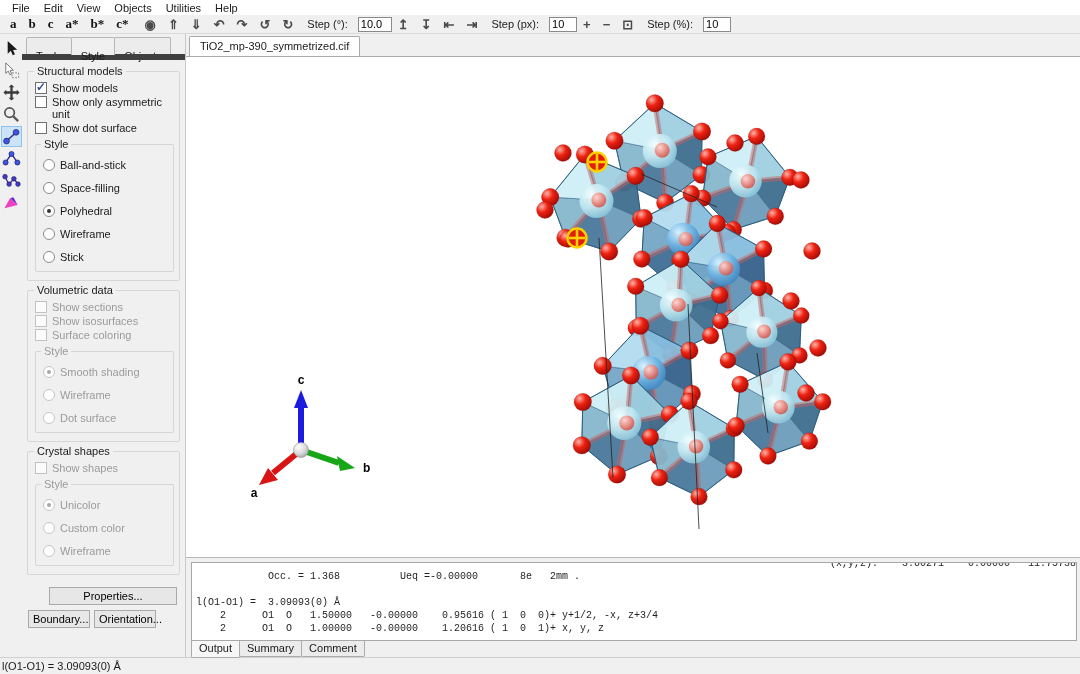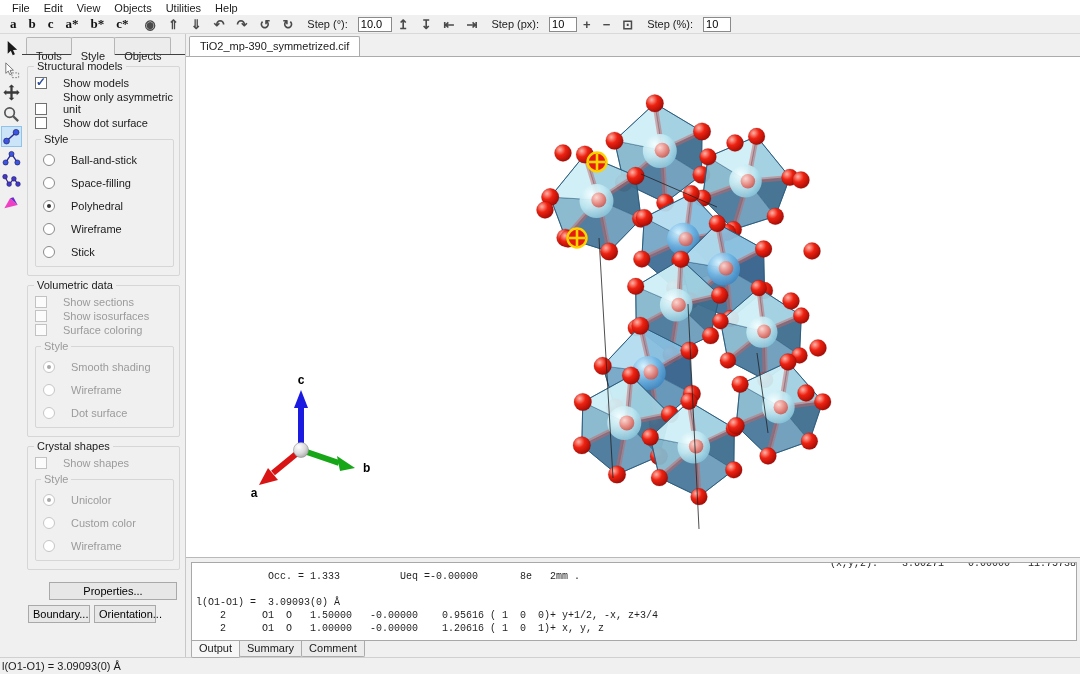--- a/index.html
+++ b/index.html
@@ -27,28 +27,28 @@
   .toolstrip { width:22px; background:#f0f0f0; padding-top:3px; flex:0 0 auto; }
   .tool { width:21px; height:21px; margin:1px 0 1px 1px; display:flex; align-items:center; justify-content:center; border:1px solid transparent; }
   .tool.active { background:#cce4f7; border:1px solid #8fc3ee; }
   .tool svg { width:19px; height:19px; }
 
   
   .sidepanel { width:163px; background:#f0f0f0; flex:0 0 auto; position:relative; }
   .sidetabs { display:flex; padding:3px 0 0 4px; height:21px; }
   .stab { padding:12px 9px 3px; font-size:11px; border:1px solid #b6b6b6; border-bottom:none; background:#ececec; margin-right:-1px; border-radius:2px 2px 0 0; position:relative; }
   .stab.active { background:#f0f0f0; z-index:2; padding-bottom:4px; }
-  .panelbody { border-top:1px solid #404040; position:relative; top:-1px; padding-top:2px; height:600px; }
+  .panelbody { border-top:6px solid #404040; position:relative; top:-1px; padding-top:2px; height:600px; }
 
   .groupbox { position:relative; border:1px solid #d6d6d6; border-radius:2px; margin:9px 5px 0 5px; padding:9px 3px 6px 7px; }
   .groupbox > .legend { position:absolute; top:-7px; left:6px; background:#f0f0f0; padding:0 3px; font-size:11px; color:#1a1a1a; }
   .groupbox.disabled > .legend { color:#1a1a1a; }
   .sub { position:relative; border:1px solid #d6d6d6; border-radius:2px; margin:10px 2px 2px 0; padding:10px 3px 4px 7px; }
   .sub > .legend { position:absolute; top:-7px; left:5px; background:#f0f0f0; padding:0 3px; font-size:11px; }
-  .row { display:flex; align-items:flex-end; gap:16px; margin:1px 0 2px 0; font-size:11px; }
+  .row { display:flex; align-items:flex-start; gap:5px; margin:1px 0 2px 0; font-size:11px; }
   .sub .row { margin:4px 0 11px 0; }
   .sub .row:last-child { margin-bottom:4px; }
   .cb { width:12px; height:12px; border:1px solid #707070; background:#fff; position:relative; flex:0 0 auto; }
   .cb.checked::after { content:"✓"; position:absolute; left:0; top:-3px; font-size:12px; font-weight:bold; color:#2b4d9b; }
   .rb { width:12px; height:12px; border:1px solid #8a8a8a; border-radius:50%; background:#fff; position:relative; flex:0 0 auto; }
   .rb.selected::after { content:""; position:absolute; left:3px; top:3px; width:4px; height:4px; border-radius:50%; background:#333; }
   .disabledtxt { color:#9b9b9b; }
   .disabledtxt .cb { border-color:#c2c2c2; background:#fbfbfb; }
   .disabledtxt .rb { border-color:#c6c6c6; }
   .disabledtxt .rb.selected::after { background:#a8a8a8; }
@@ -591,21 +591,21 @@
               <circle cx="115" cy="393" r="7.5" fill="url(#gGray)" stroke="#8f8f8f" stroke-width="0.6"></circle>
               <text x="115" y="327" text-anchor="middle" font-size="12" font-weight="bold" font-family="Liberation Sans, sans-serif">c</text>
               <text x="68" y="440" text-anchor="middle" font-size="12" font-weight="bold" font-family="Liberation Sans, sans-serif">a</text>
               <text x="177" y="415" text-anchor="start" font-size="12" font-weight="bold" font-family="Liberation Sans, sans-serif">b</text>
             </g>
           </svg>
       </div>
       <div class="splitgap"></div>
       <div class="outputbox">
           <div>         (x,y,z):    3.60271    0.00000   11.75738</div>
-          <div>            Occ. = 1.333          Ueq =-0.00000       8e   2mm .</div>
+          <div>            Occ. = 1.368          Ueq =-0.00000       8e   2mm .</div>
           <div> </div>
           <div>l(O1-O1) =  3.09093(0) Å</div>
           <div>    2      O1  O   1.50000   -0.00000    0.95616 ( 1  0  0)+ y+1/2, -x, z+3/4</div>
           <div>    2      O1  O   1.00000   -0.00000    1.20616 ( 1  0  1)+ x, y, z</div>
         </div>
       <div class="outtabs">
         <span class="otab active">Output</span>
         <span class="otab">Summary</span>
         <span class="otab">Comment</span>
       </div>

